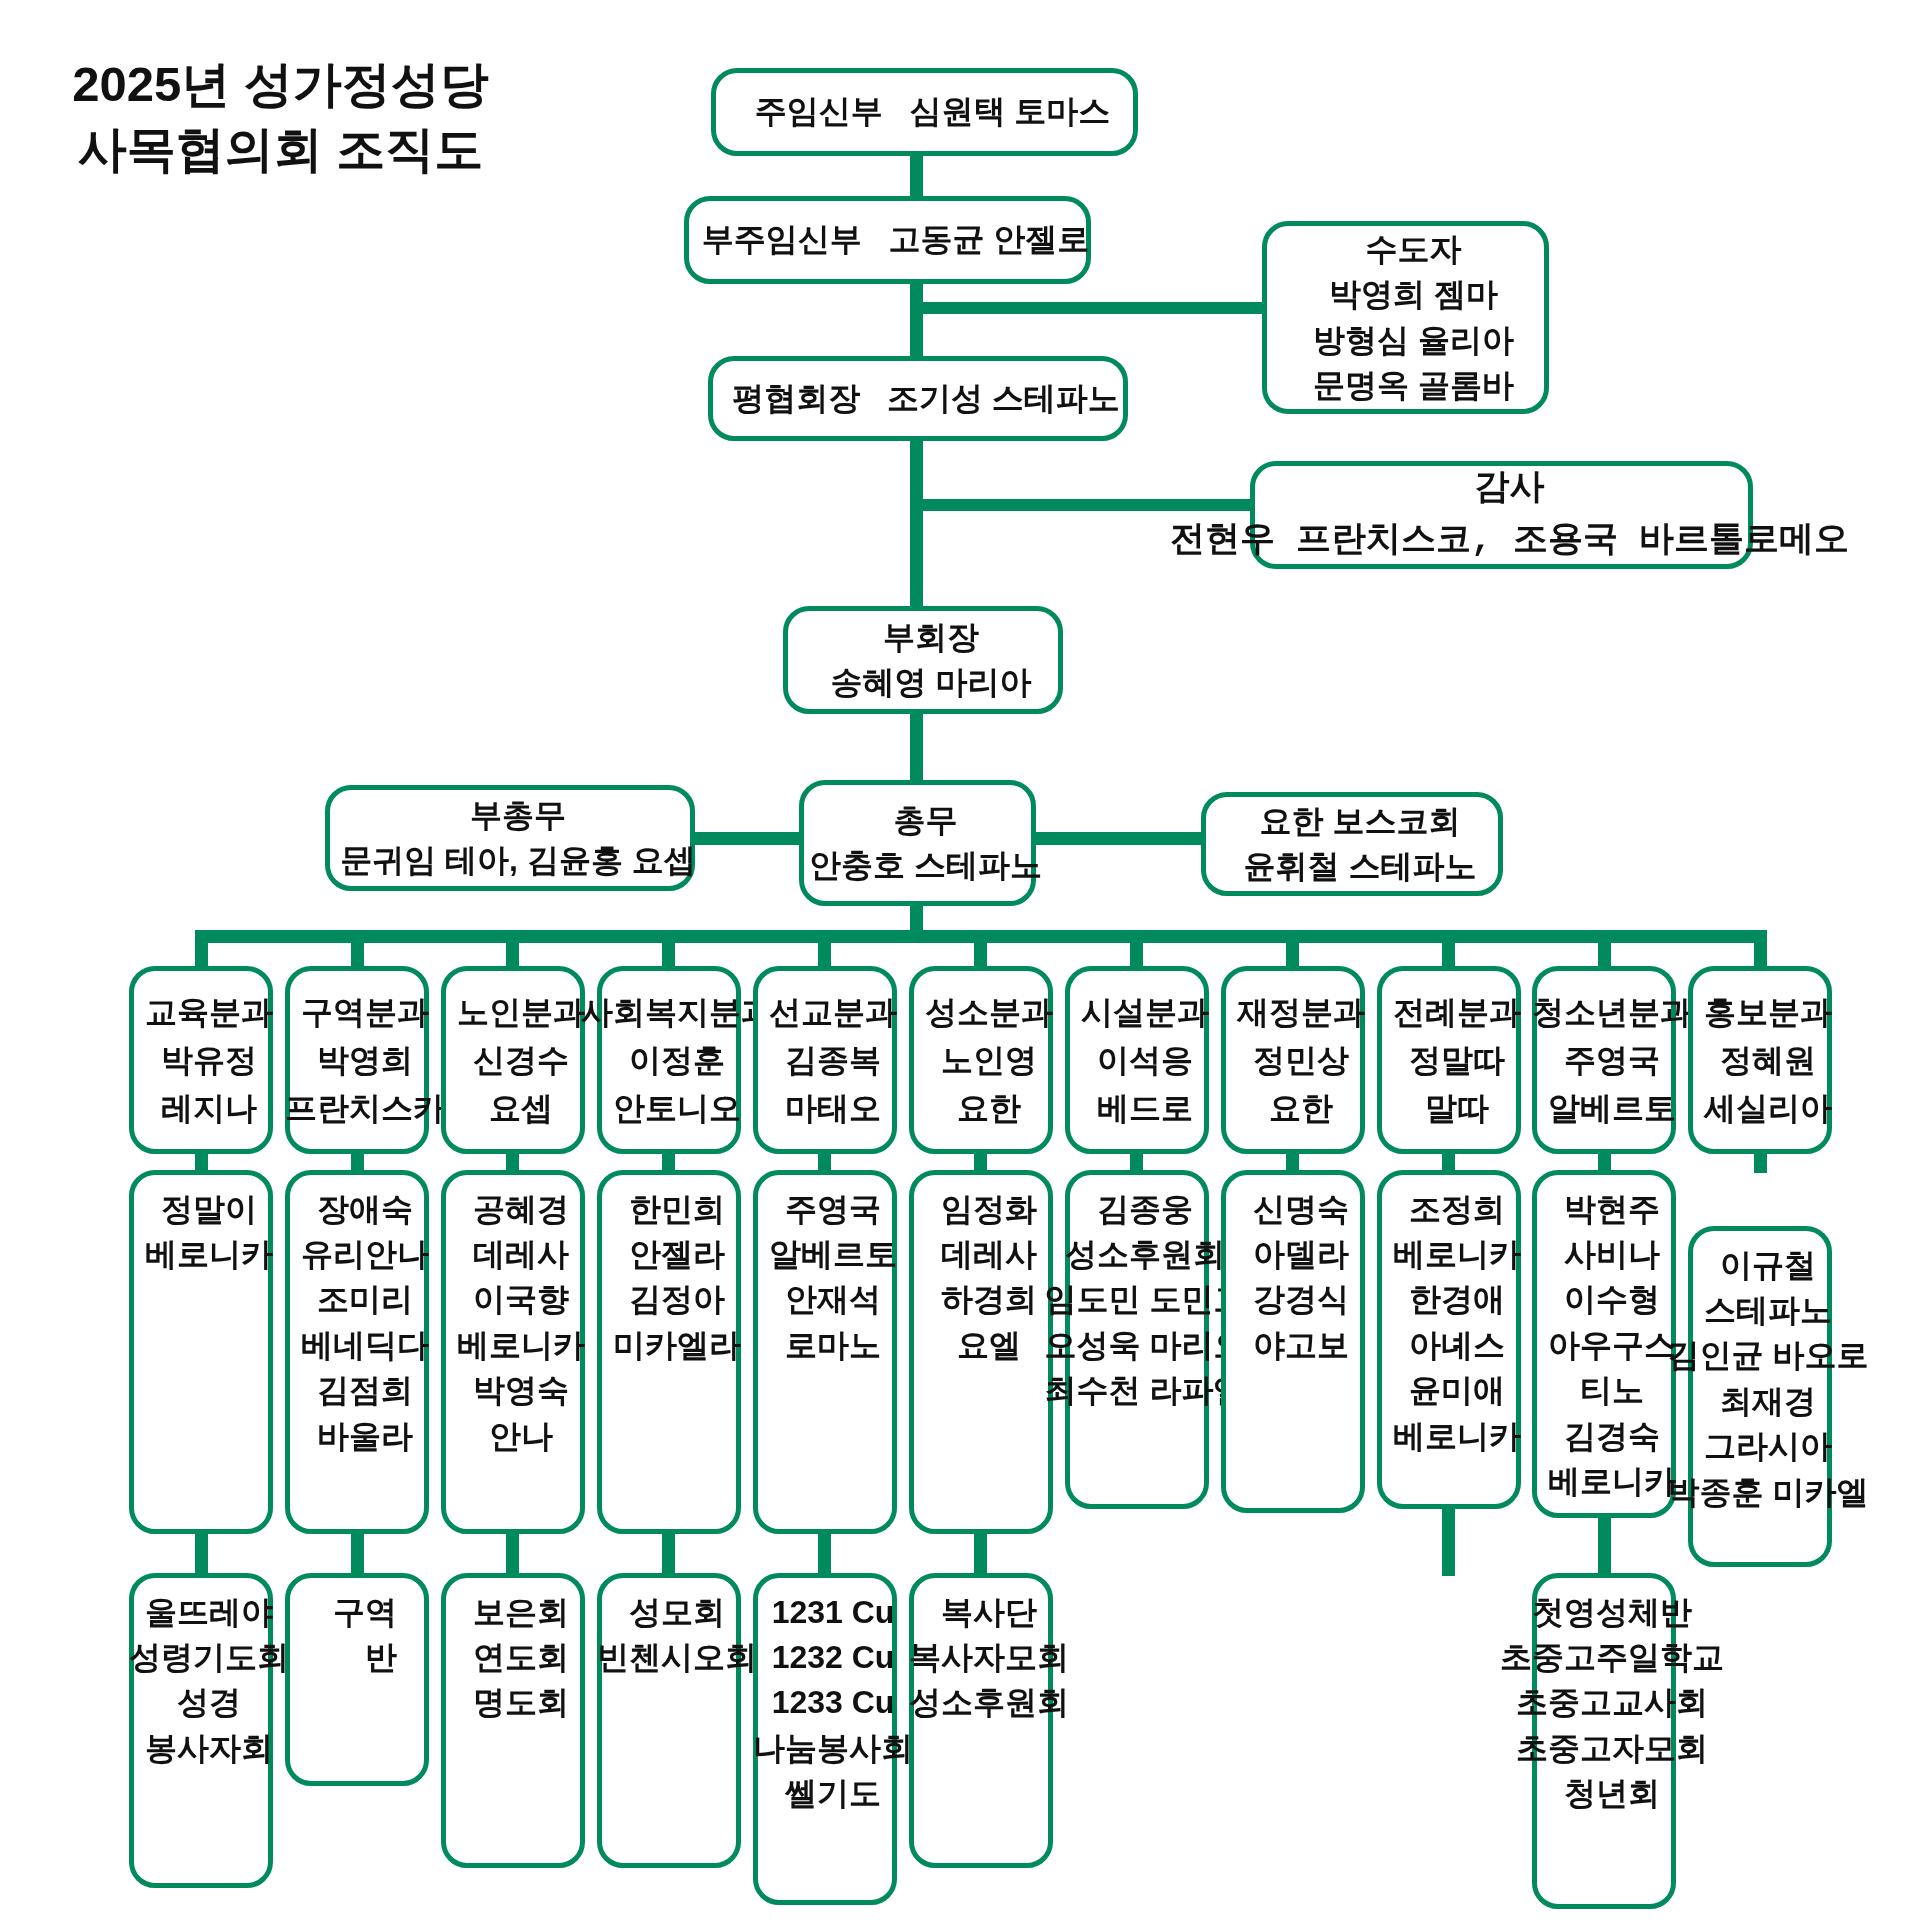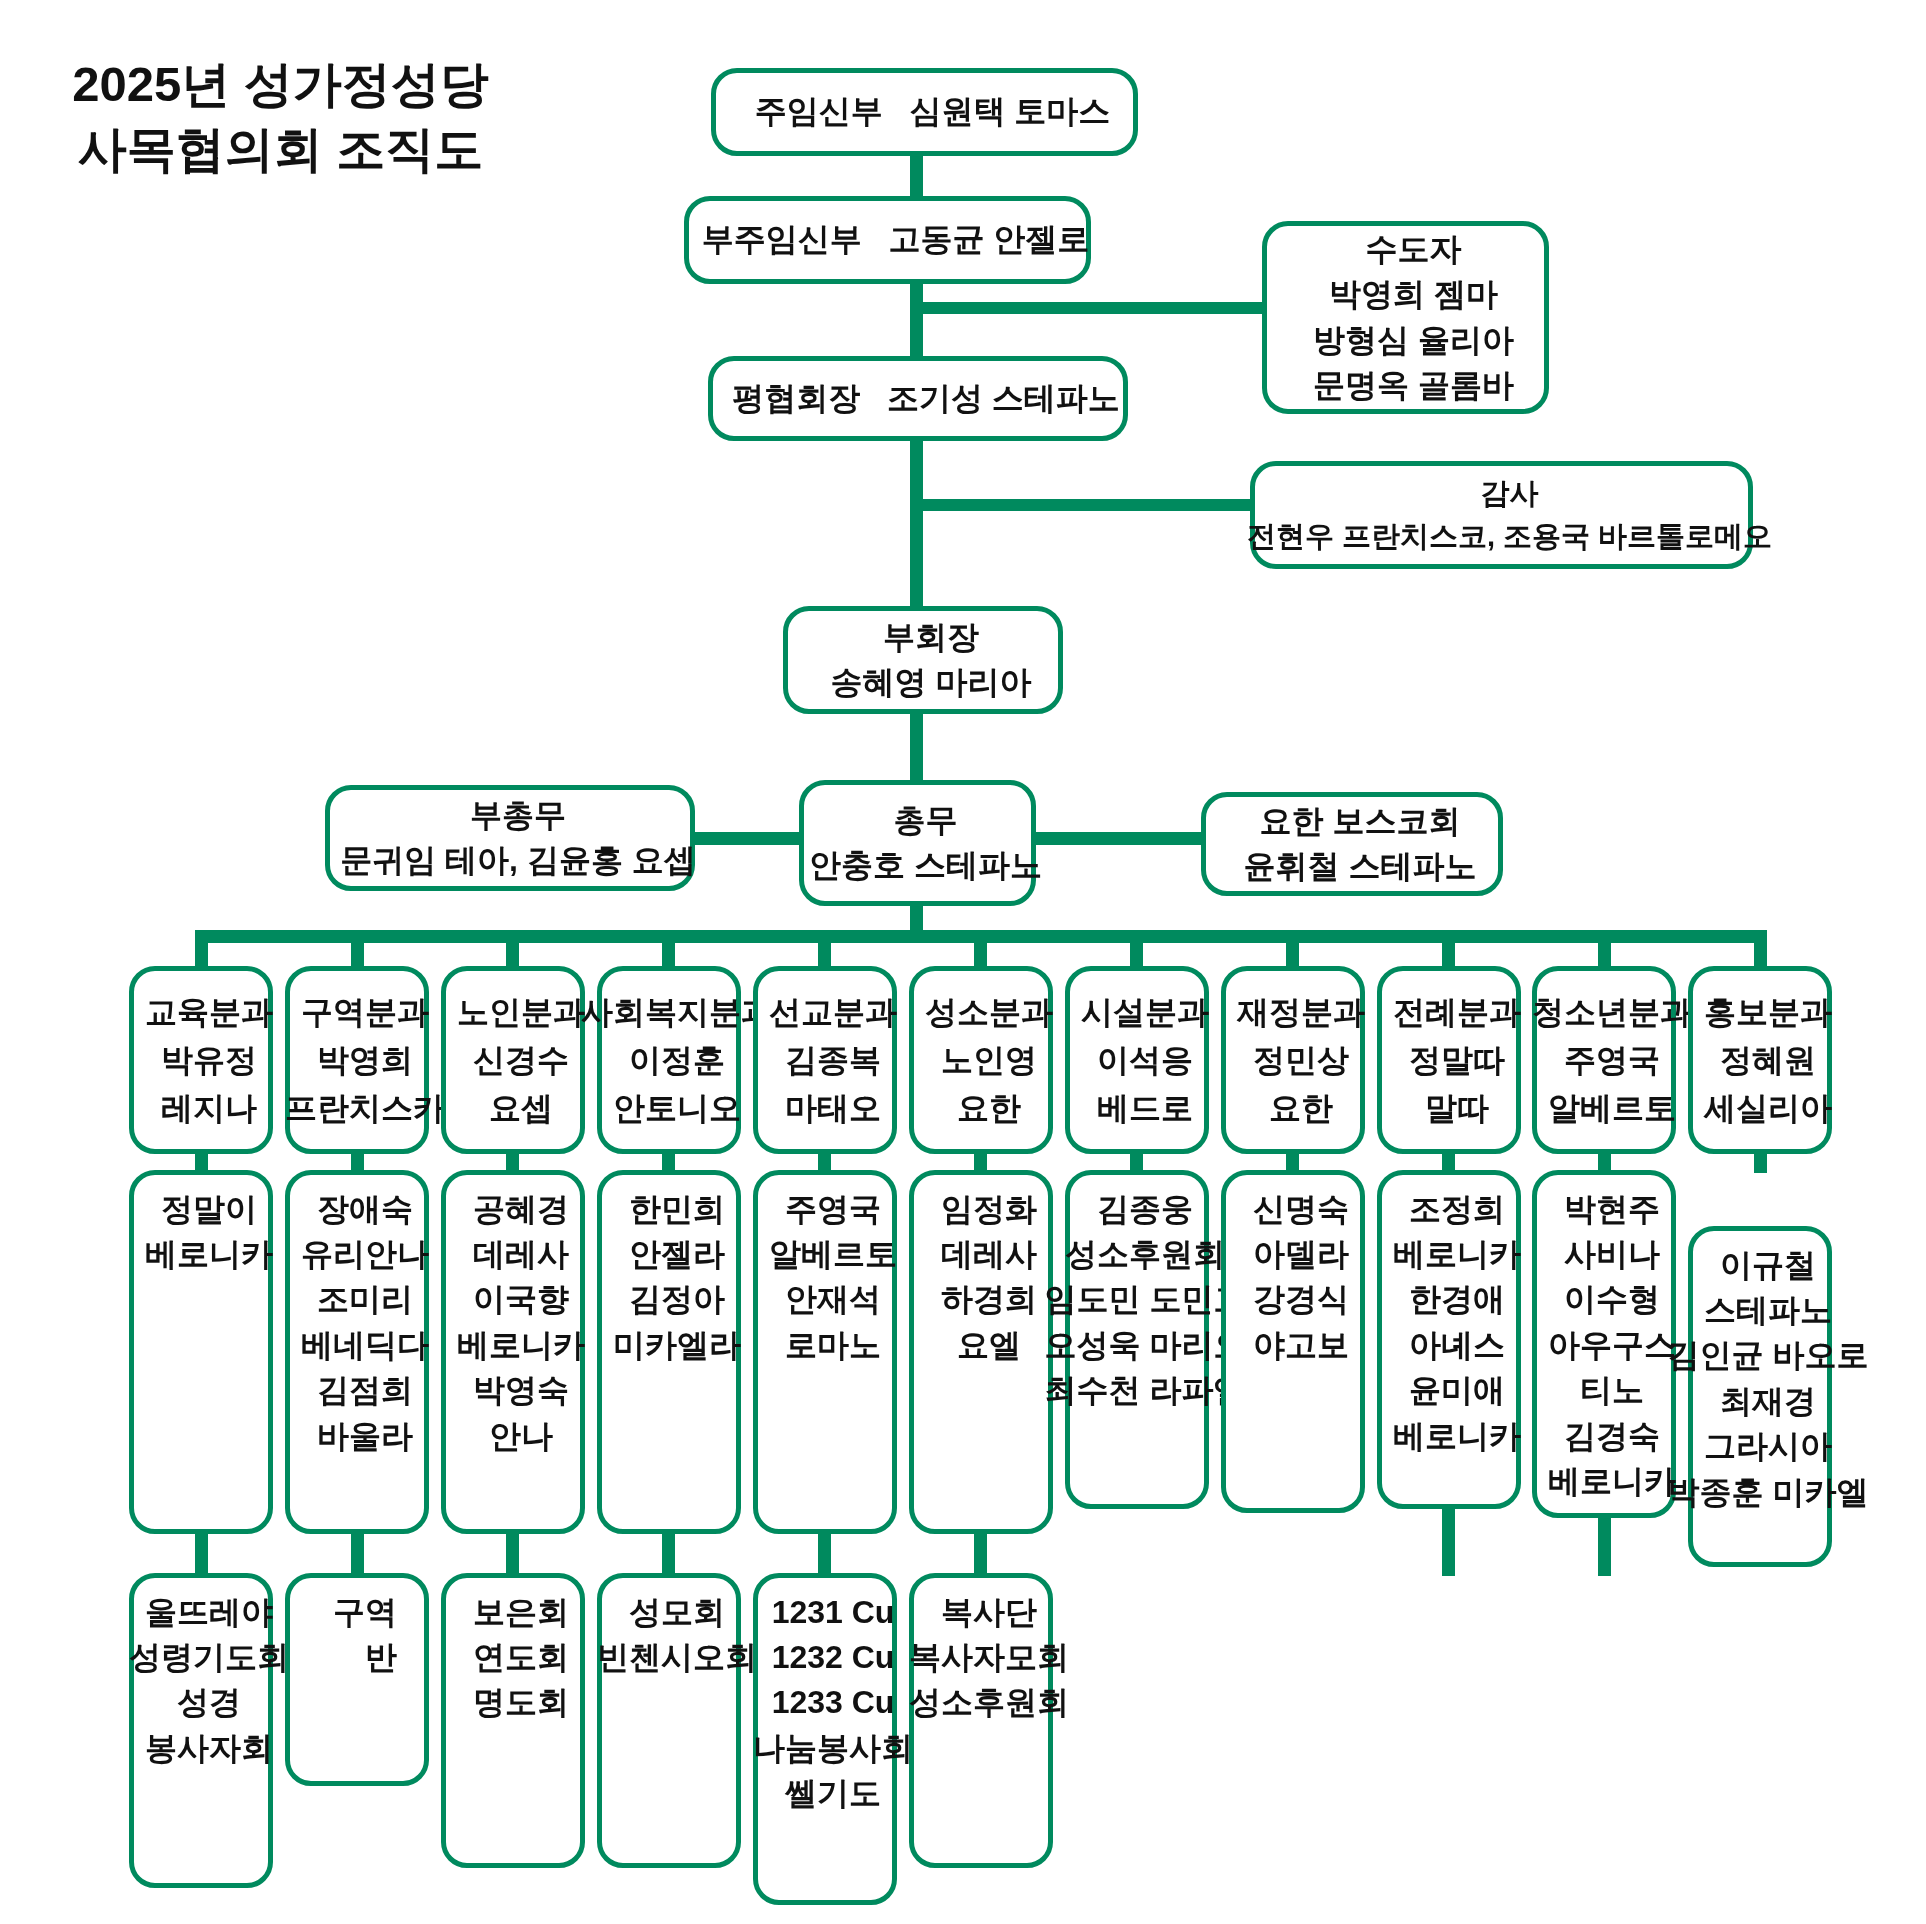--- a/index.html
+++ b/index.html
@@ -25,21 +25,21 @@
     background: #ffffff;
     display: flex; flex-direction: column;
     align-items: center; justify-content: center;
     text-align: center; font-weight: bold;
     font-size: 32px; line-height: 1.42;
     white-space: pre; word-break: keep-all;
     color: var(--ink); overflow: visible; padding-left: 16px;
   }
   .top-align { justify-content: flex-start; padding-top: 11.5px; }
   .dept { line-height: 1.5; }
-  .small { font-size: 29px; line-height: 1.5; }
+  .small { font-size: 35px; line-height: 1.5; font-family: Liberation Mono, monospace; }
   .v, .h { position: absolute; background: var(--green); }
 </style>
 </head>
 <body>
 
 <div class="canvas">
 
   <div class="title">2025년 성가정성당
 사목협의회 조직도</div>
 
@@ -208,20 +208,25 @@
 알베르토</div>
   <div class="v" style="left:1598px; top:1152px; width:13px; height:21px;"></div>
   <div class="box top-align" style="left:1532px; top:1170px; width:144px; height:348px;">박현주
 사비나
 이수형
 아우구스
 티노
 김경숙
 베로니카</div>
   <div class="v" style="left:1598px; top:1515px; width:13px; height:61px;"></div>
+  <div class="box top-align" style="left:1532px; top:1573px; width:144px; height:336px;">첫영성체반
+초중고주일학교
+초중고교사회
+초중고자모회
+청년회</div>
 
   <div class="box dept" style="left:1688px; top:966px; width:144px; height:188px;">홍보분과
 정혜원
 세실리아</div>
   <div class="v" style="left:1754px; top:1152px; width:13px; height:21px;"></div>
   <div class="box top-align" style="left:1688px; top:1226px; width:144px; height:341px;">이규철
 스테파노
 김인균 바오로
 최재경
 그라시아

